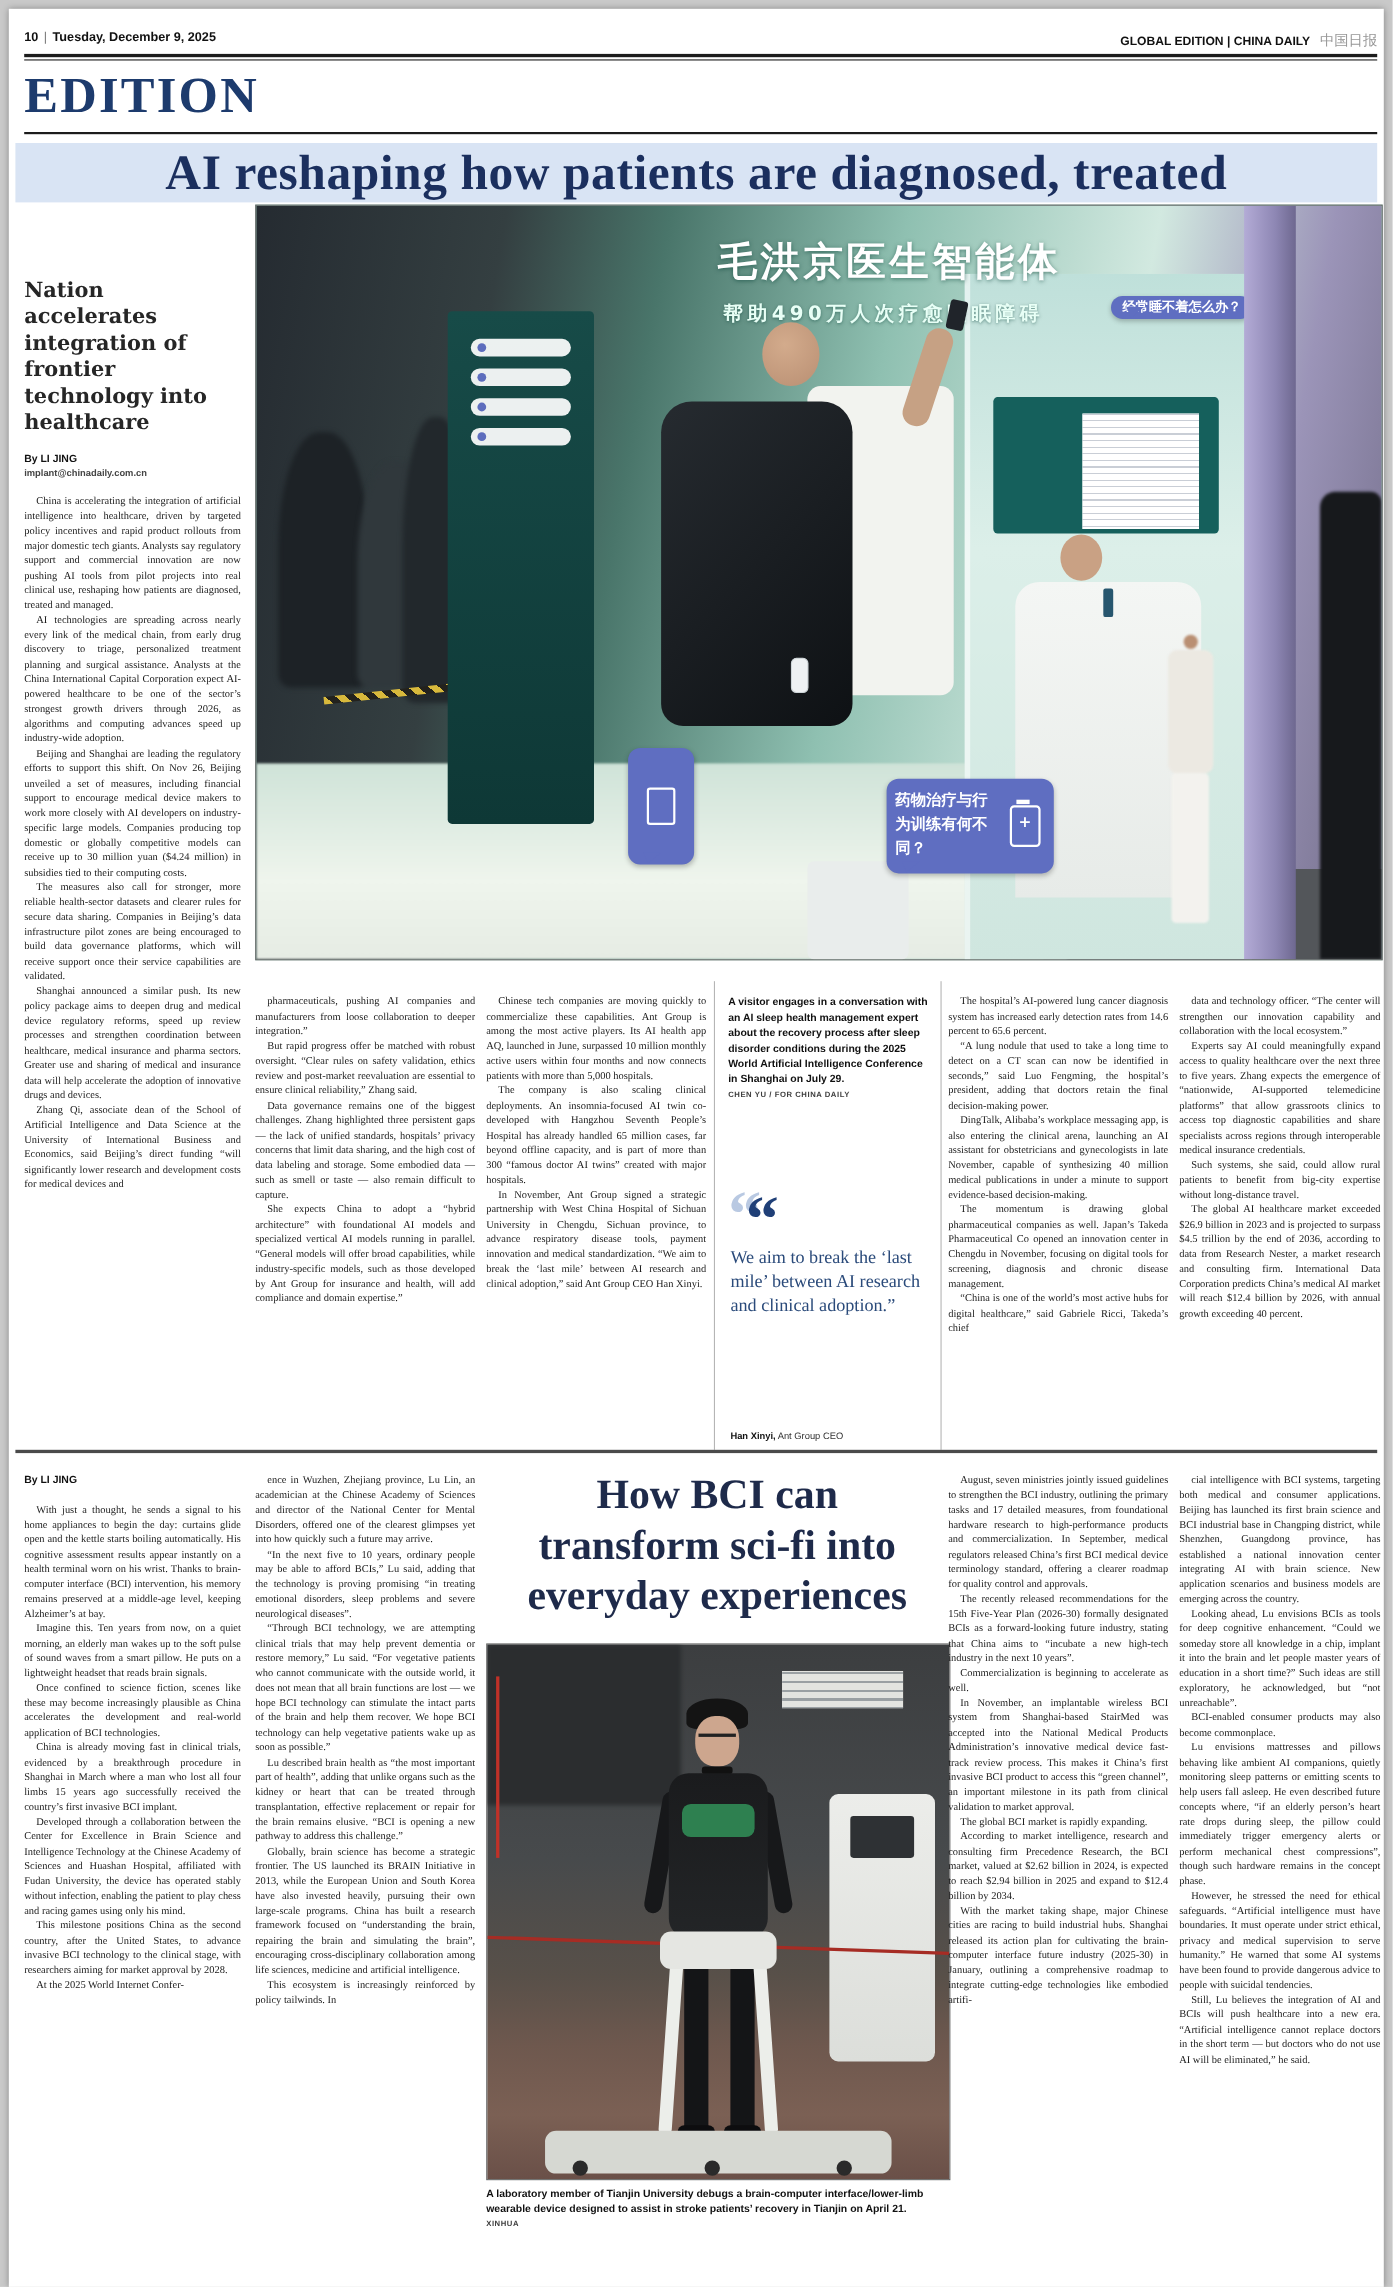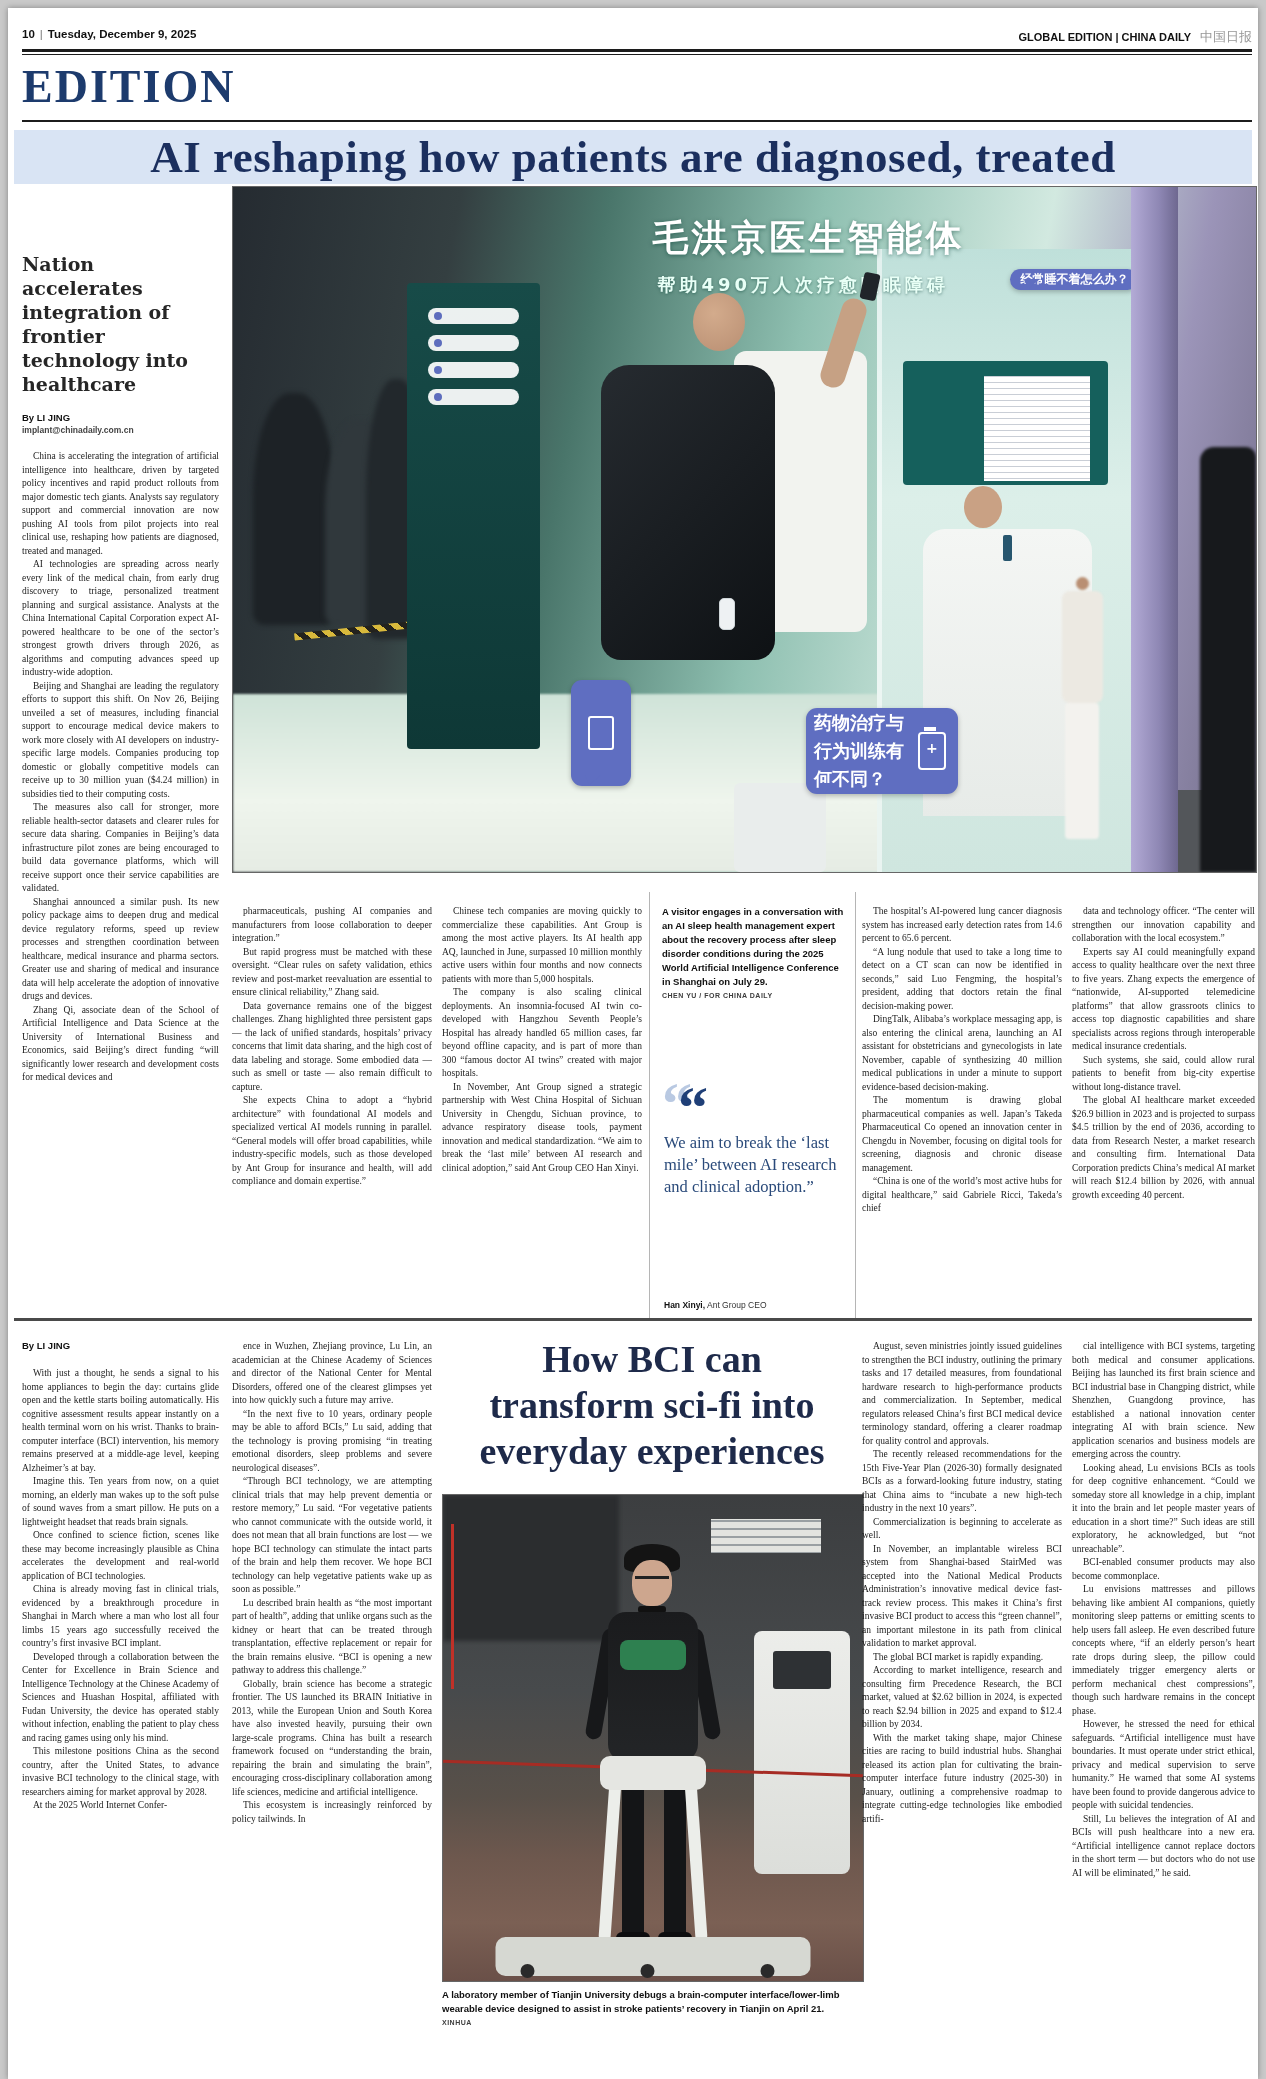--- a/index.html
+++ b/index.html
@@ -58,21 +58,21 @@
      background-image:repeating-linear-gradient(180deg,#ffffff 0 5px,#c9ced6 5px 6px);background-clip:content-box;padding:5px;}
   .p1-dochead{left:32%;top:38%;width:38px;height:42px;border-radius:50%;background:#c9a184;}
   .p1-doccoat{left:16%;top:45%;width:66%;height:46%;background:linear-gradient(#f4f6f4,#e7ebe8);border-radius:22px 22px 0 0;}
   .p1-tie{left:47%;top:46%;width:9px;height:26px;background:#27566e;border-radius:2px;}
   .p1-title{left:41%;top:4%;font:bold 36px "DejaVu Sans",sans-serif;color:#ffffff;text-shadow:0 1px 4px rgba(0,60,50,.55);letter-spacing:3px;}
   .p1-subtitle{left:41.5%;top:12.5%;font:bold 18px "DejaVu Sans",sans-serif;color:#e8fff6;text-shadow:0 1px 3px rgba(0,60,50,.5);letter-spacing:4px;}
   .bubble{background:#5f6ec1;border-radius:11px;color:#fff;font-family:"DejaVu Sans",sans-serif;box-shadow:0 2px 5px rgba(0,0,0,.25);}
   .bubble::after{content:"";position:absolute;left:14px;bottom:-9px;border:10px solid transparent;border-top-color:#5f6ec1;border-left-width:4px;border-right-width:12px;}
   .b-small{left:76%;top:12%;padding:2px 10px;font-weight:bold;font-size:12px;}
   .b-main{left:56%;top:76%;width:152px;height:86px;display:flex;align-items:center;gap:8px;padding:6px 8px;box-sizing:border-box;}
-  .b-main .txt{font-weight:bold;font-size:18px;line-height:1.55;width:96px;}
+  .b-main .txt{font-weight:bold;font-size:14px;line-height:1.55;width:96px;}
   .bottle-icon{width:24px;height:34px;border:2px solid #fff;border-radius:4px;position:relative;}
   .bottle-icon::before{content:"";position:absolute;left:4px;top:-7px;width:12px;height:4px;background:#fff;}
   .bottle-icon::after{content:"+";position:absolute;left:6px;top:6px;color:#fff;font:bold 14px "DejaVu Sans",sans-serif;}
   .b-icon{left:33%;top:72%;width:60px;height:106px;display:flex;align-items:center;justify-content:center;}
   .doc-icon{width:22px;height:30px;border:2px solid #fff;border-radius:3px;}
   .p1-manhead{left:45%;top:15.5%;width:52px;height:58px;border-radius:50%;background:radial-gradient(circle at 40% 35%,#d3ab8c,#b98f73);}
   .p1-backpack{left:36%;top:26%;width:17%;height:43%;background:linear-gradient(135deg,#262b30,#0e1114);border-radius:28px 28px 20px 20px;}
   .p1-shirt{left:49%;top:24%;width:13%;height:41%;background:#f2f3ef;border-radius:12px;}
   .p1-arm{left:58.5%;top:16%;width:25px;height:92px;background:#c6a184;border-radius:12px;transform:rotate(18deg);}
   .p1-phone{left:61.5%;top:12.5%;width:16px;height:27px;background:#20242a;border-radius:3px;transform:rotate(12deg);}
@@ -202,21 +202,21 @@
   </div>
   <div class="abs pq">
     <span class="qmark qlight">“</span>
     <span class="qmark qdark">“</span>
     <span class="qtext">We aim to break the ‘last mile’ between AI research and clinical adoption.”</span>
     <span class="qattr"><b>Han Xinyi,</b><span> Ant Group CEO</span></span>
   </div>
 
   <div class="abs bodycol a1col" style="left:224px;width:200px;">
       <p>pharmaceuticals, pushing AI companies and manufacturers from loose collaboration to deeper integration.”</p>
-      <p>But rapid progress must be matched with these oversight. “Clear rules on safety validation, ethics review and post-market reevaluation are essential to ensure clinical reliability,” Zhang said.</p>
+      <p>But rapid progress offer be matched with robust oversight. “Clear rules on safety validation, ethics review and post-market reevaluation are essential to ensure clinical reliability,” Zhang said.</p>
       <p>Data governance remains one of the biggest challenges. Zhang highlighted three persistent gaps — the lack of unified standards, hospitals’ privacy concerns that limit data sharing, and the high cost of data labeling and storage. Some embodied data — such as smell or taste — also remain difficult to capture.</p>
       <p>She expects China to adopt a “hybrid architecture” with foundational AI models and specialized vertical AI models running in parallel. “General models will offer broad capabilities, while industry-specific models, such as those developed by Ant Group for insurance and health, will add compliance and domain expertise.”</p>
     </div>
   <div class="abs bodycol a1col" style="left:434px;width:200px;">
       <p>Chinese tech companies are moving quickly to commercialize these capabilities. Ant Group is among the most active players. Its AI health app AQ, launched in June, surpassed 10 million monthly active users within four months and now connects patients with more than 5,000 hospitals.</p>
       <p>The company is also scaling clinical deployments. An insomnia-focused AI twin co-developed with Hangzhou Seventh People’s Hospital has already handled 65 million cases, far beyond offline capacity, and is part of more than 300 “famous doctor AI twins” created with major hospitals.</p>
       <p>In November, Ant Group signed a strategic partnership with West China Hospital of Sichuan University in Chengdu, Sichuan province, to advance respiratory disease tools, payment innovation and medical standardization. “We aim to break the ‘last mile’ between AI research and clinical adoption,” said Ant Group CEO Han Xinyi.</p>
     </div>
   <div class="abs bodycol a1col" style="left:854px;width:200px;">
       <p>The hospital’s AI-powered lung cancer diagnosis system has increased early detection rates from 14.6 percent to 65.6 percent.</p>

